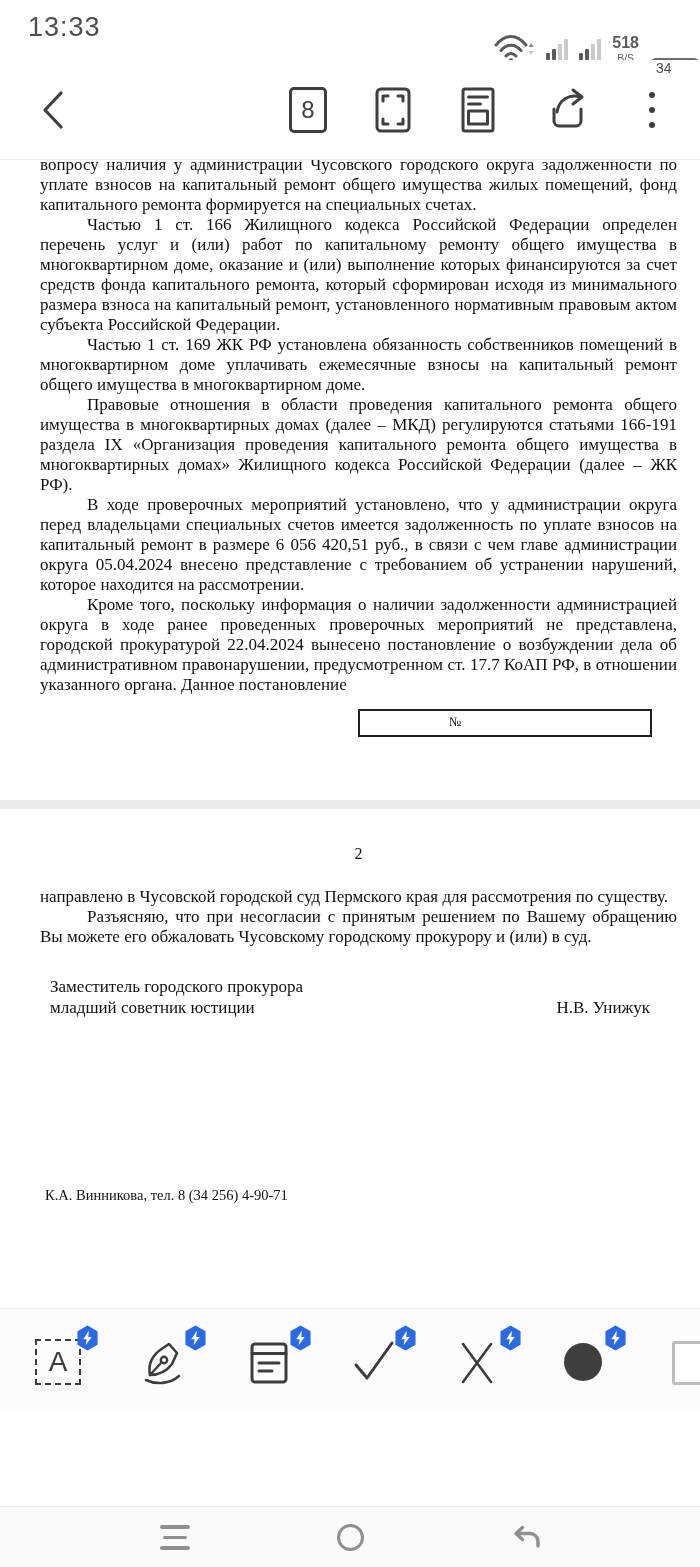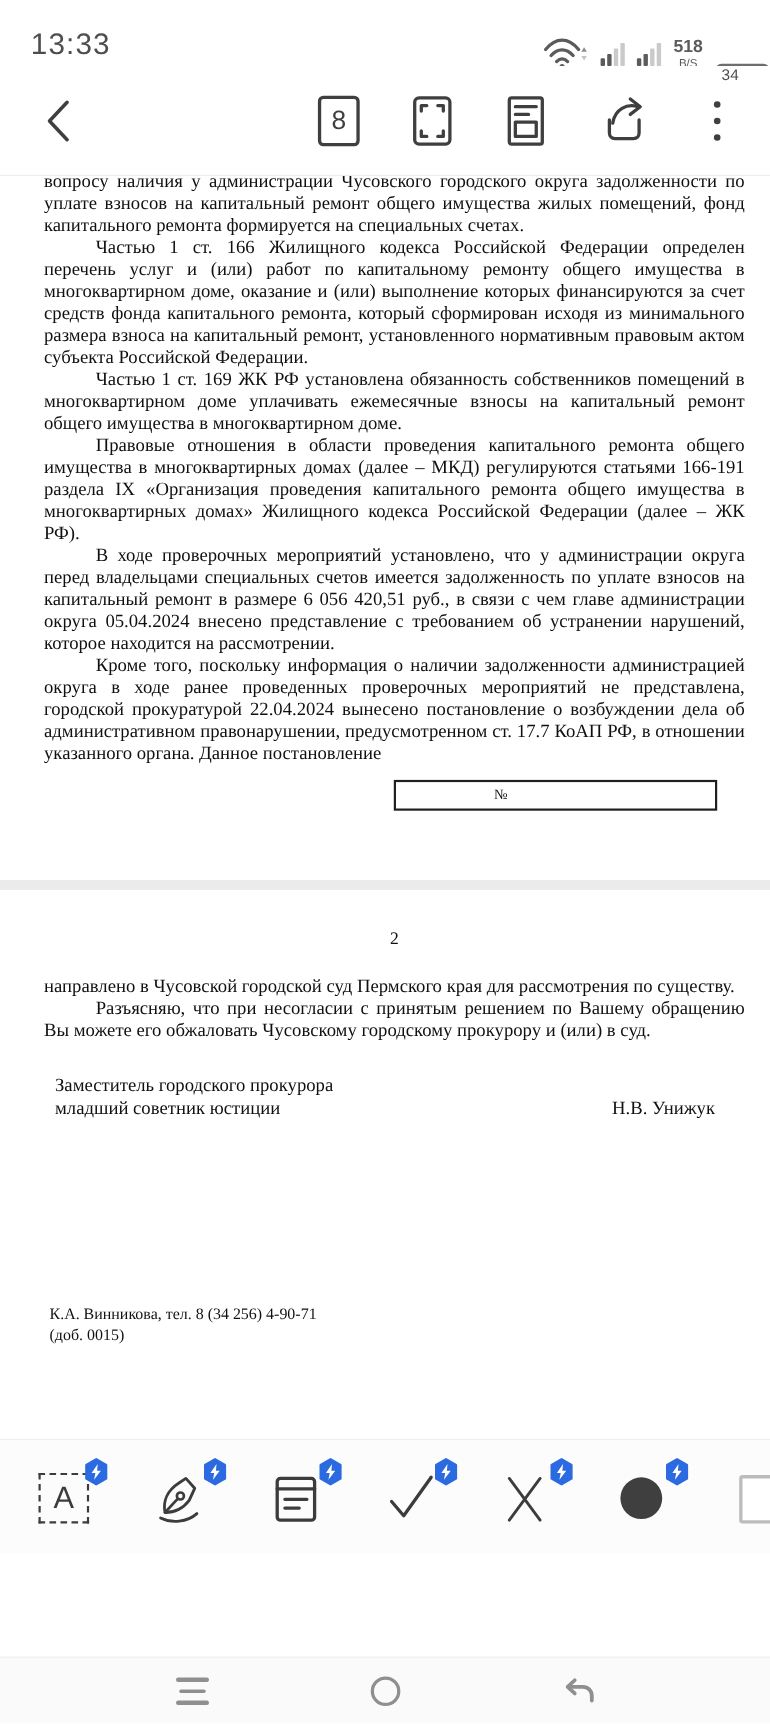--- a/index.html
+++ b/index.html
@@ -4,21 +4,21 @@
 <style>
   * { margin:0; padding:0; box-sizing:border-box; }
   html,body { background:#ffffff; }
   #screen {
     position:relative; width:700px; height:1567px; margin:0 auto;
     background:#ffffff; overflow:hidden;
     font-family:"Liberation Sans","DejaVu Sans",sans-serif;
   }
   
   .status-bar { position:absolute; top:0; left:0; right:0; height:60px; background:#fff; }
-  .status-time { position:absolute; left:28px; top:25px; font-size:27px; color:#4e4e4e; letter-spacing:1px; }
+  .status-time { position:absolute; left:28px; top:12px; font-size:27px; color:#4e4e4e; letter-spacing:1px; }
   .status-right { position:absolute; right:0; top:14px; display:flex; align-items:center; gap:11px; }
   .sig-group { display:flex; align-items:flex-end; gap:2px; height:22px; }
   .sig-bar { width:4px; border-radius:1px; background:#cacaca; }
   .sig-bar.on { background:#5b5b5b; }
   .net-speed { text-align:center; color:#5b5b5b; line-height:1; }
   .net-speed .spd { font-size:16px; font-weight:bold; }
   .net-speed .unit { font-size:10.5px; margin-top:2px; }
   .battery { position:relative; width:50px; height:26px; border:2.5px solid #6e6e6e; border-radius:6px; display:flex; align-items:flex-start;margin-top:44px; }
   .battery::before { content:""; position:absolute; left:-7px; top:7px; width:4px; height:10px; background:#6e6e6e; border-radius:2px 0 0 2px; }
   .battery .pct { font-size:14px; color:#4e4e4e; margin-left:4px; z-index:1; }
@@ -173,21 +173,20 @@
       </div>
       <div class="signature">
         <div>Заместитель городского прокурора</div>
         <div class="sig-row2">
           <span>младший советник юстиции</span>
           <span>Н.В. Унижук</span>
         </div>
       </div>
       <div class="doc-footer">
         <div>К.А. Винникова, тел. 8 (34 256) 4-90-71</div>
-        <div>(доб. 0015)</div>
       </div>
     </div>
   </div>
 
   <div class="annotation-bar">
     <div class="tool" style="left:35px">
       <div class="text-tool-box">
         <span>A</span>
       </div>
     </div>

